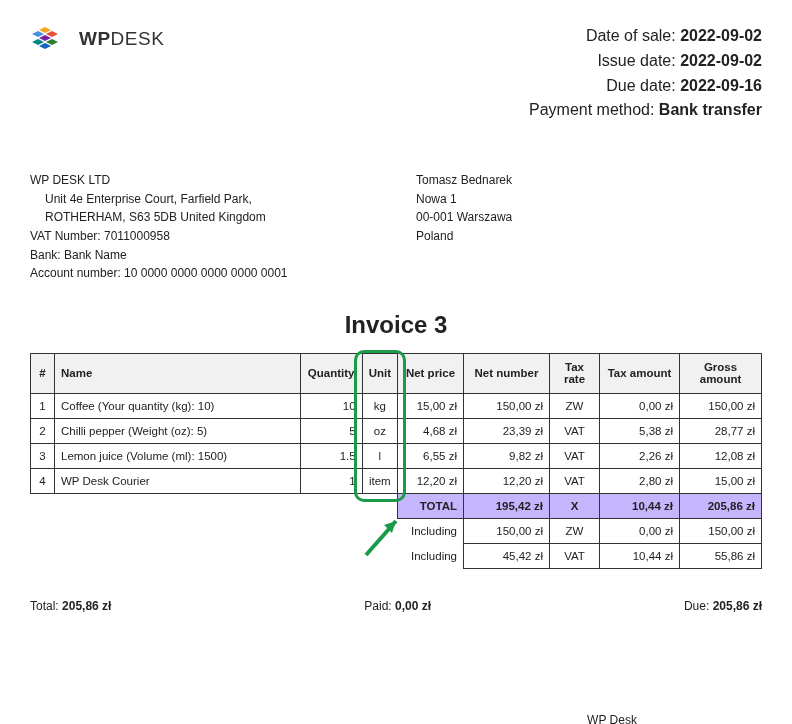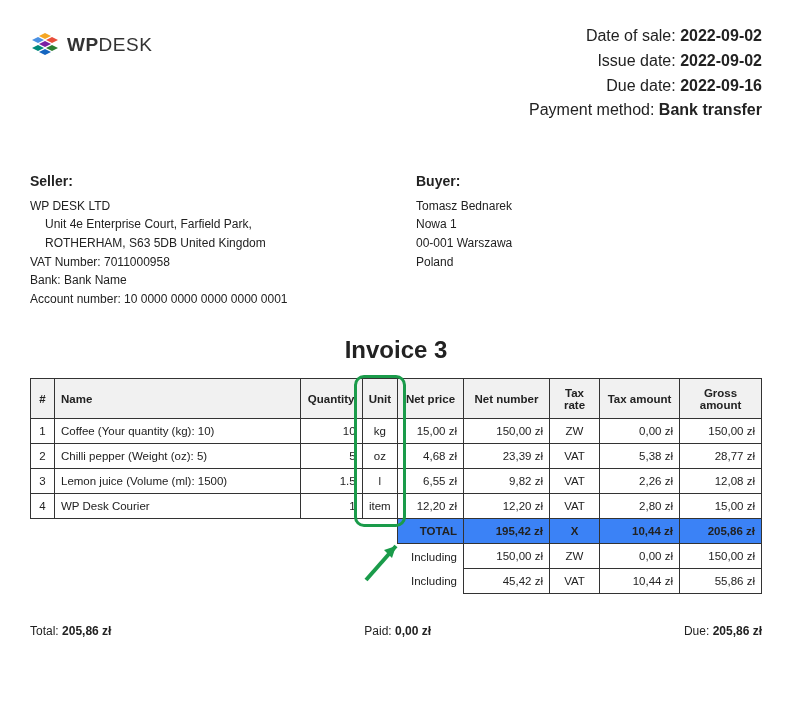--- a/index.html
+++ b/index.html
@@ -5,21 +5,21 @@
   * { box-sizing: border-box; }
   body {
     font-family: Verdana, Arial, sans-serif;
     font-size: 12px;
     color: #222;
     margin: 0;
     padding: 24px 30px 10px 30px;
     width: 792px;
   }
   .top-row { display: flex; justify-content: space-between; align-items: flex-start; }
-  .logo { display: flex; align-items: center; gap: 7px; margin-top: 6px; }
+  .logo { display: flex; align-items: center; gap: 19px; }
   .logo-text { font-family: Arial, sans-serif; font-size: 19px; font-weight: 400; color: #333; letter-spacing: 0.5px; }
   .logo-text .bold { font-weight: 700; }
   .meta { text-align: right; font-size: 16px; line-height: 1.55; }
   .meta .label { font-weight: 400; }
   .meta .val { font-weight: 700; }
   .parties { display: flex; margin-top: 48px; gap: 40px; }
   .party { flex: 1; font-size: 12px; line-height: 1.55; }
   .party h3 { font-size: 14px; margin: 0 0 4px 0; }
   .invoice-title { text-align: center; font-size: 24px; font-weight: 700; margin: 28px 0 14px 0; }
   .table-wrap { position: relative; }
@@ -46,21 +46,21 @@
   .w-idx { width: 24px; }
   .w-qty { width: 62px; }
   .w-unit { width: 24px; }
   .w-netp { width: 66px; }
   .w-neta { width: 86px; }
   .w-rate { width: 50px; }
   .w-taxa { width: 80px; }
   .w-gross { width: 82px; }
   .noborder { border: none !important; }
   .total-label { text-align: right; font-weight: 700; }
-  .total-row td { font-weight: 700; background: #3b82f6; }
+  .total-row td { font-weight: 700; background: #c4b5fd; }
   .incl-label { text-align: right; border: none !important; }
   .highlight-box {
     position: absolute;
     border: 3px solid #1a9b4a;
     border-radius: 10px;
     pointer-events: none;
   }
   .arrow {
     position: absolute;
     pointer-events: none;
@@ -99,29 +99,27 @@
   <div class="meta">
     <div><span class="label">Date of sale:</span> <span class="val">2022-09-02</span></div>
     <div><span class="label">Issue date:</span> <span class="val">2022-09-02</span></div>
     <div><span class="label">Due date:</span> <span class="val">2022-09-16</span></div>
     <div><span class="label">Payment method:</span> <span class="val">Bank transfer</span></div>
   </div>
 </div>
 
 <div class="parties">
   <div class="party">
-    <h3>Seller:</h3>
     <div>WP DESK LTD</div>
     <div style="max-width:280px;margin-left:15px;">Unit 4e Enterprise Court, Farfield Park, ROTHERHAM, S63 5DB United Kingdom</div>
     <div>VAT Number: 7011000958</div>
     <div>Bank: Bank Name</div>
     <div>Account number: 10 0000 0000 0000 0000 0001</div>
   </div>
   <div class="party">
-    <h3>Buyer:</h3>
     <div>Tomasz Bednarek</div>
     <div>Nowa 1</div>
     <div>00-001 Warszawa</div>
     <div>Poland</div>
   </div>
 </div>
 
 <div class="invoice-title">Invoice 3</div>
 
 <div class="table-wrap">

